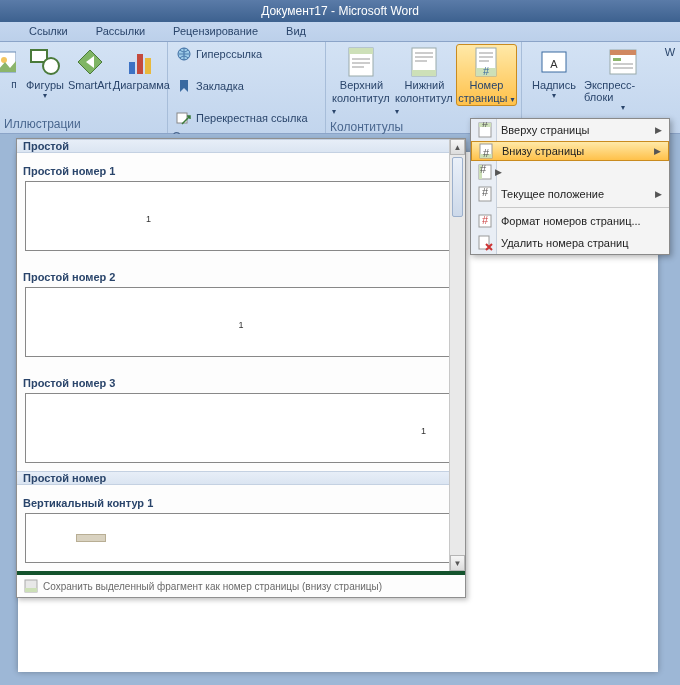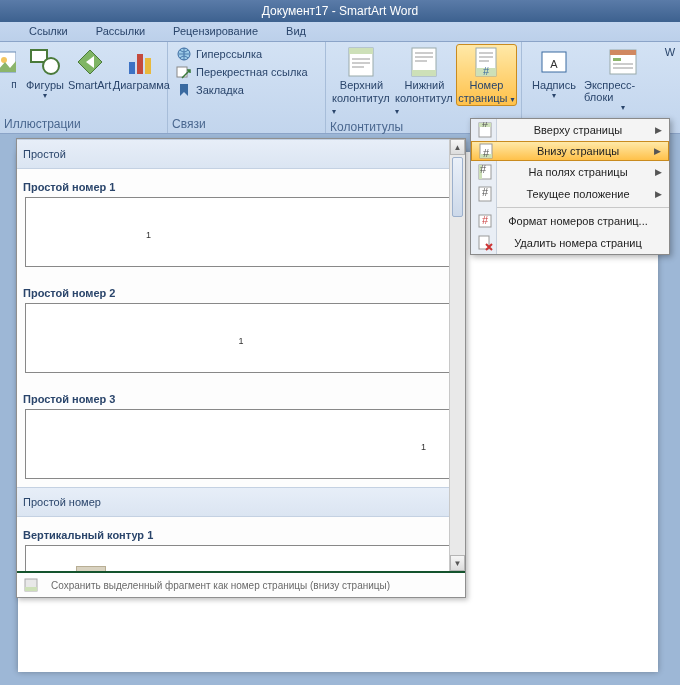--- a/index.html
+++ b/index.html
@@ -13,58 +13,58 @@
   .tab { padding: 3px 14px 0 14px; color:#2a456b; cursor:default; }
 
   
   .ribbon { height: 92px; background: linear-gradient(#d3e2f4,#c2d5ed); border-bottom:1px solid #8ba4c8; display:flex; position:relative; }
   .group { display:flex; flex-direction:column; border-right:1px solid #a7bdd9; padding:2px 4px 0 4px; }
   .group-body { flex:1; display:flex; align-items:flex-start; }
   .group-label { text-align:left; color:#4a678f; font-size:12px; padding:2px 0; }
   .btn-big { width:56px; display:flex; flex-direction:column; align-items:center; padding:2px; color:#2a456b; gap:1px;}
   .btn-big .ico{ width:32px; height:32px; }
   .btn-big.highlight{ background:linear-gradient(#ffe9a8,#ffc14a); border:1px solid #c98b1f; border-radius:3px; padding:1px;}
-  .small-list { display:flex; flex-direction:column; gap:2px; padding:2px 4px;}
+  .small-list { display:flex; flex-direction:column; gap:16px; padding:2px 4px;}
   .small-list .row{display:flex; align-items:center; gap:4px; color:#2a456b;}
   .small-ico{width:16px;height:16px;}
   .drop-ar{font-size:8px; color:#2a456b; margin-top:-1px;}
 
   
   .menu { position:absolute; left:470px; top:118px; width:200px; background:#f4f4f4; border:1px solid #8a8a8a; box-shadow:2px 2px 6px rgba(0,0,0,.3); z-index:50;}
   .menu .mitem{display:flex; align-items:center; height:22px; padding:0 4px; color:#222;}
   .menu .mitem .mico{width:20px; display:flex; justify-content:center;}
-  .menu .mitem .mlbl{flex:1; padding-left:6px;text-align:center;}
+  .menu .mitem .mlbl{flex:1; padding-left:6px;}
   .menu .mitem .marr{width:10px; font-size:9px; color:#555;}
   .menu .mitem.sel{background:linear-gradient(#ffe9a8,#ffc14a); border:1px solid #c98b1f; height:20px;}
   .menu .sep{height:1px; background:#c8c8c8; margin:2px 0 2px 26px;}
   .menu .gutter{position:absolute;left:0;top:0;bottom:0;width:26px;background:#e9eef5;border-right:1px solid #c8d1dd; z-index:-1;}
 
   
   .gallery { position:absolute; left:16px; top:138px; width:450px; height:460px; background:#fdfdfd; border:1px solid #8f8f8f; box-shadow:2px 2px 5px rgba(0,0,0,.25); z-index:40; display:flex; flex-direction:column;}
   .gallery-scroll{flex:1; overflow:hidden; position:relative;}
-  .ghead{background:linear-gradient(#e7eef8,#dbe5f2); color:#2a456b; font-weight:normal; padding:8px 6px; border-top:1px solid #c4d1e2; border-bottom:1px solid #c4d1e2;}
+  .ghead{background:linear-gradient(#e7eef8,#dbe5f2); color:#2a456b; font-weight:bold; padding:0 6px; border-top:1px solid #c4d1e2; border-bottom:1px solid #c4d1e2;}
   .gitem-name{color:#2a456b; font-weight:bold; padding:12px 6px 2px 6px;}
   .gprev{margin:2px 8px 8px 8px; height:70px; border:1px solid #888; background:#fff; position:relative;}
   .gprev .num{position:absolute; font-size:9px; color:#333;}
-  .gfoot{border-top:2px solid #14532d; display:flex; align-items:center; height:26px; padding:0 6px; gap:12px; color:#6a6a6a;}
+  .gfoot{border-top:4px solid #14532d; display:flex; align-items:center; height:26px; padding:0 6px; gap:4px; color:#6a6a6a;}
   .scrollbar{position:absolute; right:0; top:0; bottom:0; width:16px; background:#e9e9e9; border-left:1px solid #c8c8c8;}
   .sb-btn{height:16px;background:linear-gradient(#f6f6f6,#dcdcdc);border:1px solid #b5b5b5;display:flex;align-items:center;justify-content:center;font-size:8px;color:#555;}
   .sb-thumb{position:absolute;left:2px;right:2px;top:18px;height:60px;background:linear-gradient(#eaf0f9,#cdd9ea);border:1px solid #9cb0cc;border-radius:2px;}
 
   
   .docarea{position:absolute; left:0; top:134px; right:0; bottom:0; background:#9db7d6;}
   .docpage{position:absolute; left:18px; top:18px; width:640px; height:520px; background:#fff; box-shadow:0 0 6px rgba(0,0,0,.3);}
 
   
   svg{display:block;}
 </style>
 </head>
 <body>
 
-<div class="titlebar">Документ17 - SmartArt Word</div>
+<div class="titlebar">Документ17 - Microsoft Word</div>
 
 <div class="tabstrip">
   <div class="tab">Ссылки</div>
   <div class="tab">Рассылки</div>
   <div class="tab">Рецензирование</div>
   <div class="tab">Вид</div>
 </div>
 
 <div class="ribbon">
 
@@ -121,34 +121,34 @@
               <svg width="16" height="16">
                 <circle cx="8" cy="8" r="6" fill="#9ecbe8" stroke="#3a6aa0"></circle>
                 <path d="M3 8 H13 M8 2 V14 M4 4 Q8 8 12 4 M4 12 Q8 8 12 12" stroke="#3a6aa0" fill="none" stroke-width="0.8"></path>
               </svg>
             </span>
           <span>Гиперссылка</span>
         </div>
         <div class="row">
           <span class="small-ico">
               <svg width="16" height="16">
+                <path d="M4 2 H12 V14 L8 10 L4 14 Z" fill="#3a6aa0"></path>
+              </svg>
+            </span>
+          <span>Закладка</span>
+        </div>
+        <div class="row">
+          <span class="small-ico">
+              <svg width="16" height="16">
                 <rect x="1" y="3" width="10" height="10" fill="#fff" stroke="#888"></rect>
                 <path d="M6 14 L14 6 M11 6 H14 V9" stroke="#3a7a3a" fill="none" stroke-width="1.5"></path>
               </svg>
             </span>
           <span>Перекрестная ссылка</span>
         </div>
-        <div class="row">
-          <span class="small-ico">
-              <svg width="16" height="16">
-                <path d="M4 2 H12 V14 L8 10 L4 14 Z" fill="#3a6aa0"></path>
-              </svg>
-            </span>
-          <span>Закладка</span>
-        </div>
       </div>
     </div>
     <div class="group-label">Связи</div>
   </div>
 
   <div class="group" style="width:196px;">
     <div class="group-body">
       <div class="btn-big" style="width:64px">
         <span class="ico">
             <svg width="32" height="32">
@@ -255,21 +255,20 @@
     <span class="marr">▶</span>
   </div>
   <div class="mitem">
     <span class="mico">
         <svg width="16" height="16">
           <rect x="2" y="1" width="12" height="14" fill="#fff" stroke="#999"></rect>
           <rect x="2" y="1" width="3" height="14" fill="#cde0b8"></rect>
           <text x="3" y="9" font-size="4" fill="#555">#</text>
         </svg>
       </span>
-    <span class="mlbl">На полях страницы</span>
     <span class="marr">▶</span>
   </div>
   <div class="mitem">
     <span class="mico">
         <svg width="16" height="16">
           <rect x="2" y="1" width="12" height="14" fill="#fff" stroke="#999"></rect>
           <text x="8" y="10" text-anchor="middle" font-size="6" fill="#555">#</text>
         </svg>
       </span>
     <span class="mlbl">Текущее положение</span>

